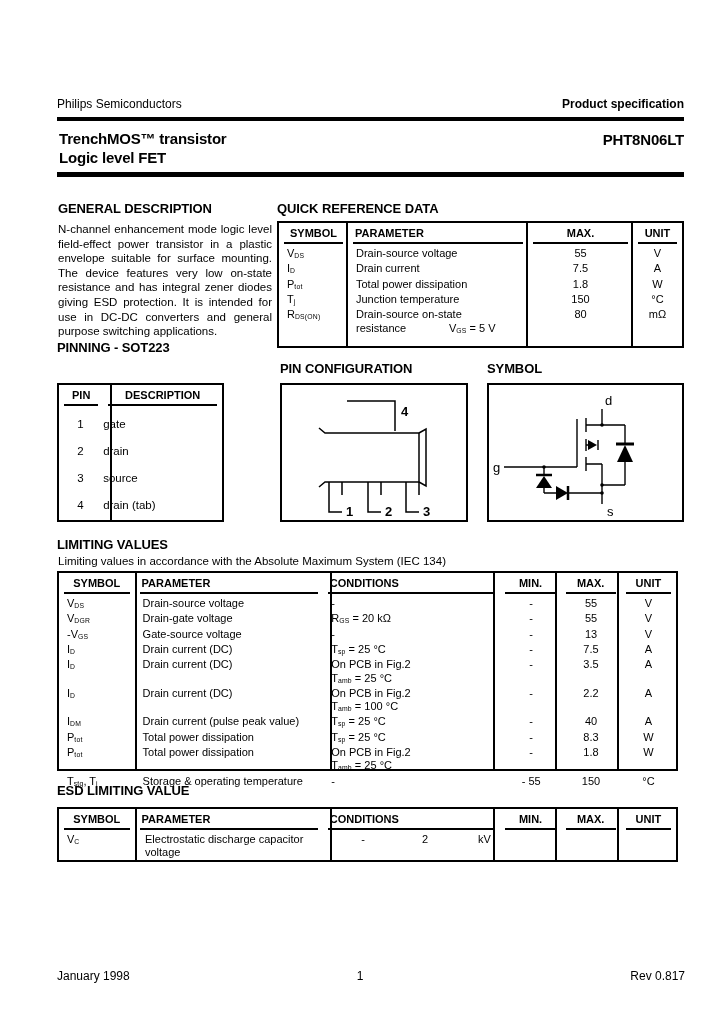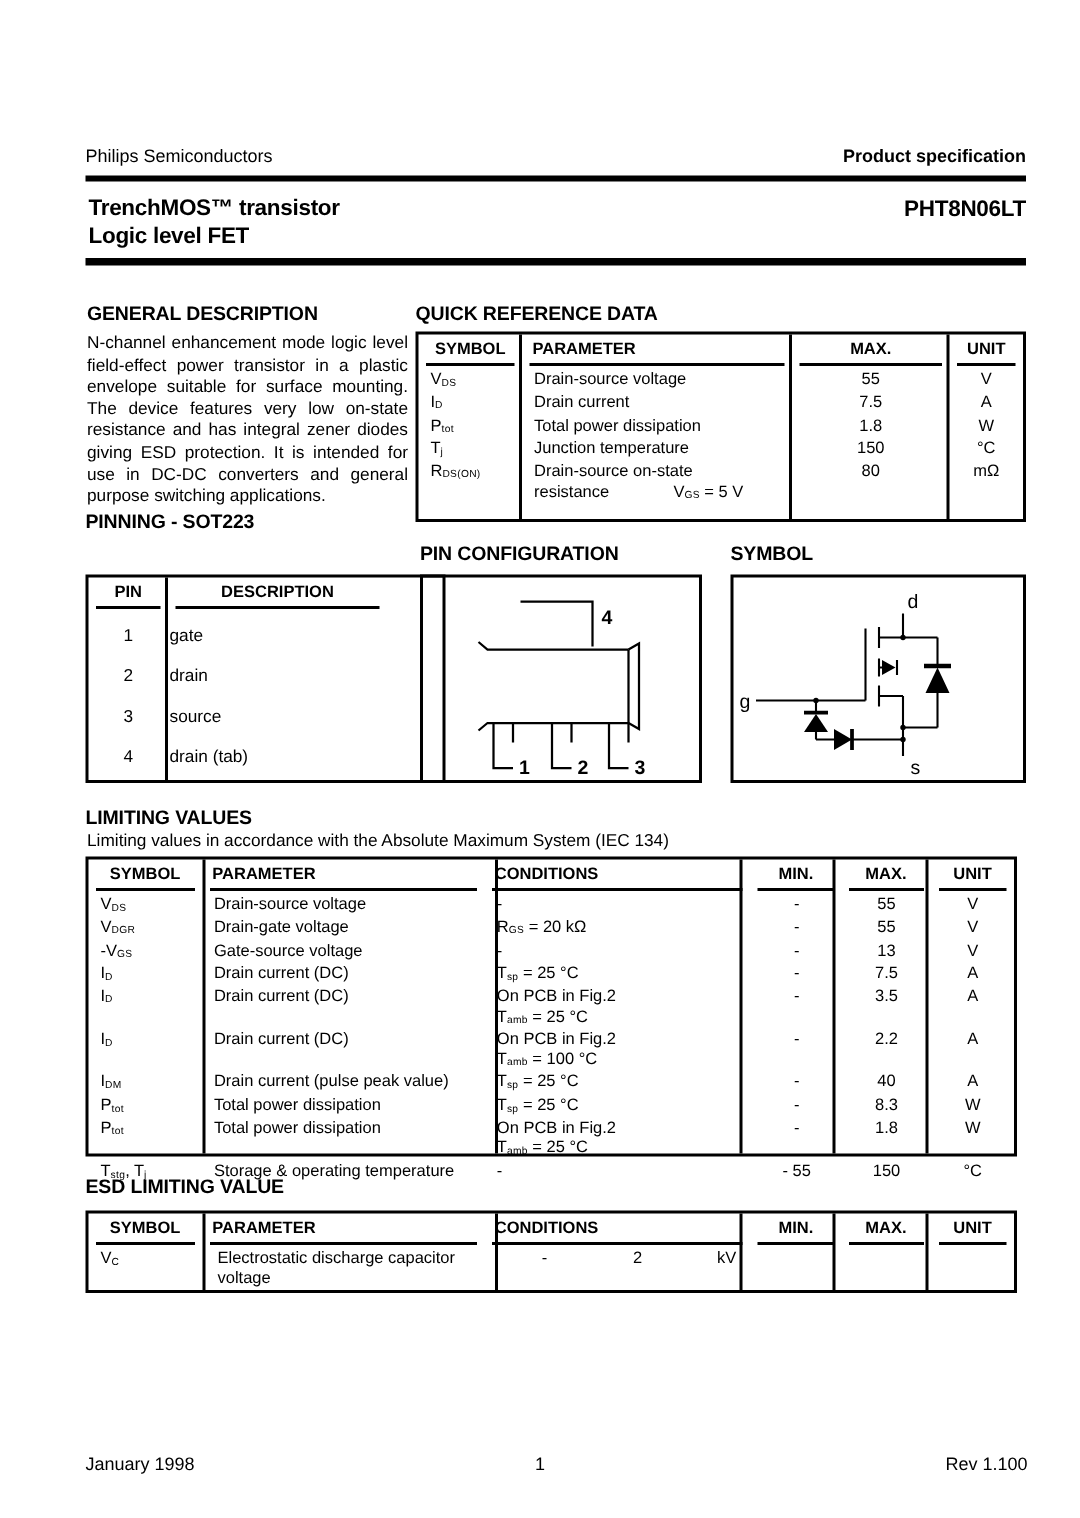--- a/index.html
+++ b/index.html
@@ -40,21 +40,21 @@
   .hu.left{text-align:left;padding-left:2px;}
   .tbody{padding-top:3px;}
   .tr{display:flex;align-items:flex-start;}
   .td{box-sizing:border-box;font-size:11px;line-height:13.3px;}
   .td.lft{padding-left:8px;}
   .td.ctr{text-align:center;}
 
   .qrd{left:277px;top:221px;width:407px;height:127px;}
   .qrd .w1{width:69px;} .qrd .w2{width:180px;} .qrd .w3{width:105px;} .qrd .w4{width:49px;}
 
-  .pin-tbl{left:57px;top:383px;width:240px;height:139px;}
+  .pin-tbl{left:57px;top:383px;width:167px;height:139px;}
   .pin-tbl .w1{width:53px;} .pin-tbl .w2{width:146px;}
   .pin-row{display:flex;align-items:center;height:27px;font-size:11.5px;}
   .pin-tbl .tbody{padding-top:4px;}
   .pin-row .desc{padding-left:1px;}
   .pin-row .num{text-align:center;}
 
   .pc-box{left:280px;top:383px;width:188px;height:139px;border:2px solid #000;box-sizing:border-box;}
   .sym-box{left:487px;top:383px;width:197px;height:139px;border:2px solid #000;box-sizing:border-box;}
 
   .lv{left:57px;top:571px;width:621px;height:200px;}
@@ -376,15 +376,15 @@
         <div class="td w2 lft">Electrostatic discharge capacitor<br>voltage</div>
         <div class="td w4 ctr">-</div>
         <div class="td w5 ctr">2</div>
         <div class="td w6 ctr">kV</div>
       </div>
     </div>
   </div>
 
   <div class="abs ft-date">January 1998</div>
   <div class="abs ft-page">1</div>
-  <div class="abs ft-rev">Rev 1.100</div>
+  <div class="abs ft-rev">Rev 0.817</div>
 
 </div>
 
 </body></html>

